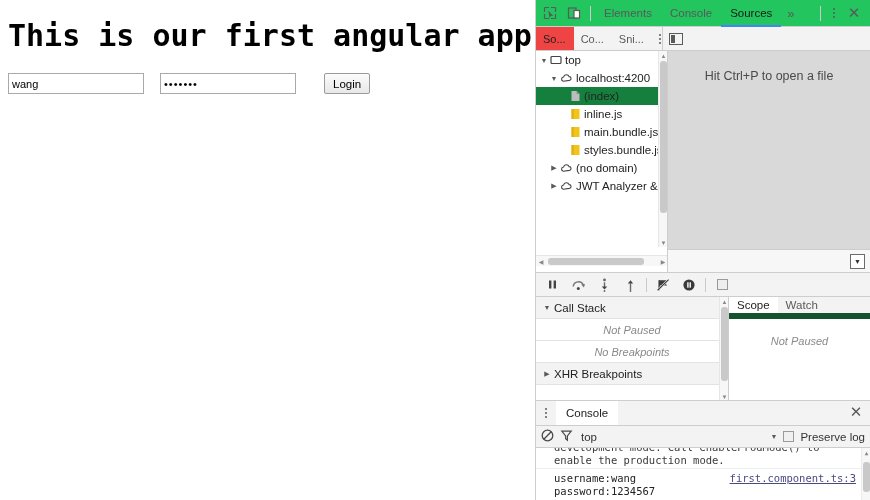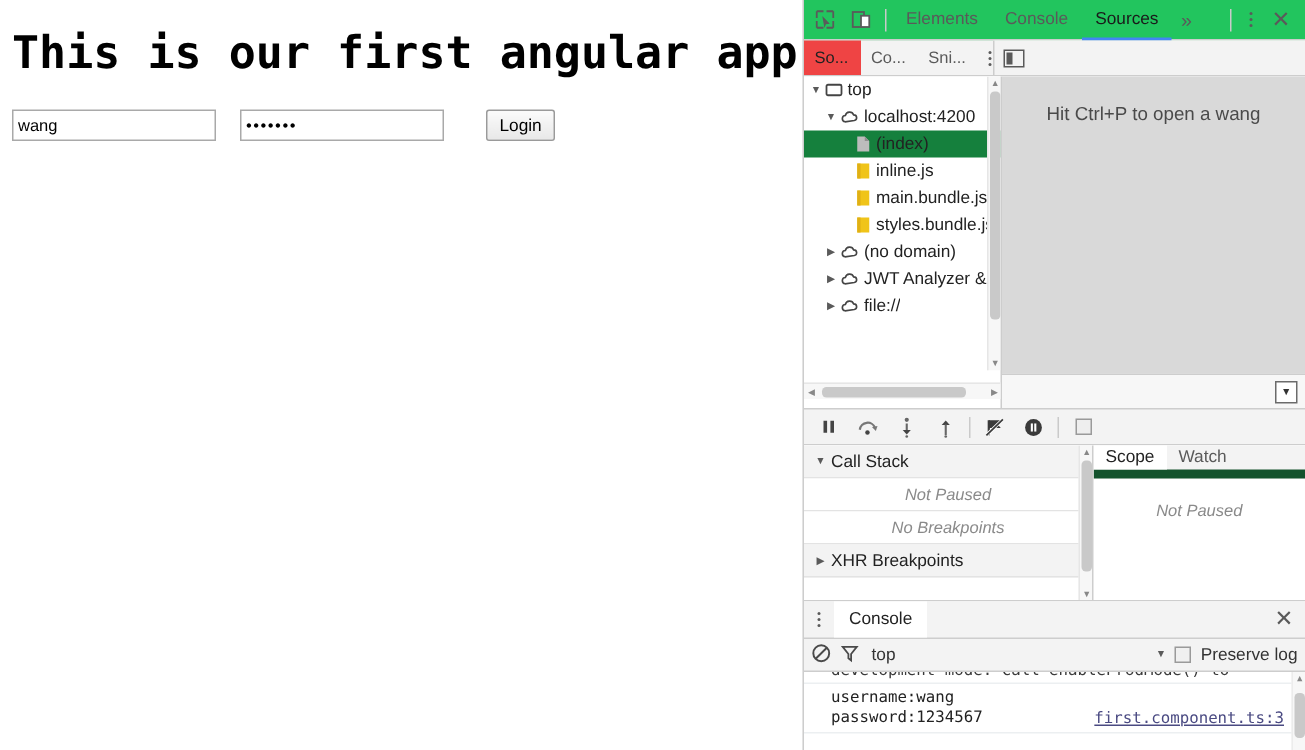--- a/index.html
+++ b/index.html
@@ -313,21 +313,21 @@
     background: #fff;
     font-family: "DejaVu Sans Mono", "Liberation Mono", monospace;
     font-size: 10.5px;
     color: #222;
   }
   .log-entry { padding: 1px 12px 1px 18px; position: relative; }
   .log-entry.first { color: #3a3a3a; margin-top: -8px; }
   .log-entry.bordered { border-top: 1px solid #eceff1; border-bottom: 1px solid #eceff1; padding-top: 3px; padding-bottom: 3px; }
   .log-line { white-space: pre; line-height: 13px; }
   .log-src {
-    position: absolute; right: 14px; top: 17px;
+    position: absolute; right: 14px; top: 3px;
     font-family: "DejaVu Sans Mono", "Liberation Mono", monospace;
     font-size: 10.5px;
     color: #4a4a82;
     text-decoration: underline;
     cursor: default;
   }
   .console-vscroll {
     position: absolute; right: 0; top: 0; width: 9px; height: 100%;
     background: #f7f7f7; border-left: 1px solid #ececec;
   }
@@ -478,49 +478,40 @@
           <div class="tree-row" style="padding-left:12px">
             <span class="tri">▶</span>
             <span class="ico">
               <svg width="13" height="12" viewBox="0 0 13 12">
                   <path d="M3.4 9.2a2.1 2.1 0 0 1 .15-4.18A2.9 2.9 0 0 1 9.1 4.6a1.9 1.9 0 0 1 .4 3.77z" stroke="#444" stroke-width="1.1" fill="none"></path>
                 </svg>
             </span>
             <span class="tree-label">JWT Analyzer &amp; I</span>
           </div>
 
-          <div class="tree-row" style="padding-left:12px">
-            <span class="tri">▶</span>
-            <span class="ico">
-              <svg width="13" height="12" viewBox="0 0 13 12">
-                  <path d="M3.4 9.2a2.1 2.1 0 0 1 .15-4.18A2.9 2.9 0 0 1 9.1 4.6a1.9 1.9 0 0 1 .4 3.77z" stroke="#444" stroke-width="1.1" fill="none"></path>
-                </svg>
-            </span>
-            <span class="tree-label">file://</span>
-          </div>
 
           <div class="v-scrollbar">
             <div class="v-arrow" style="top:0">▲</div>
             <div class="v-thumb" style="top:10px; height:152px;"></div>
             <div class="v-arrow" style="bottom:0">▼</div>
           </div>
         </div>
 
         <div class="h-scrollbar">
           <div class="h-arrow">◀</div>
           <div class="h-track">
               <div class="h-thumb"></div>
             </div>
           <div class="h-arrow">▶</div>
         </div>
       </div>
 
       <div class="editor">
         <div class="editor-body">
-          <div class="editor-hint">Hit Ctrl+P to open a wang</div>
+          <div class="editor-hint">Hit Ctrl+P to open a file</div>
         </div>
         <div class="editor-status">
           <div class="jump-btn">
               <span>▼</span>
             </div>
         </div>
       </div>
     </div>
 
     <div class="dbg-toolbar">
@@ -634,20 +625,21 @@
         <span class="ctx-label">top</span>
         <div class="filter-spacer"></div>
         <span class="caret-dn">▼</span>
         <div class="preserve-box"></div>
         <span class="preserve-label">Preserve log</span>
       </div>
 
       <div class="console-log">
         <div class="log-entry first">
           <div class="log-line">development mode. Call enableProdMode() to</div>
+          <div class="log-line">enable the production mode.</div>
         </div>
         <div class="log-entry bordered">
           <div class="log-line">username:wang</div>
           <div class="log-line">password:1234567</div>
           <a class="log-src">first.component.ts:3</a>
         </div>
 
         <div class="console-vscroll">
           <div class="v-arrow" style="top:0">▲</div>
           <div class="console-vthumb"></div>

